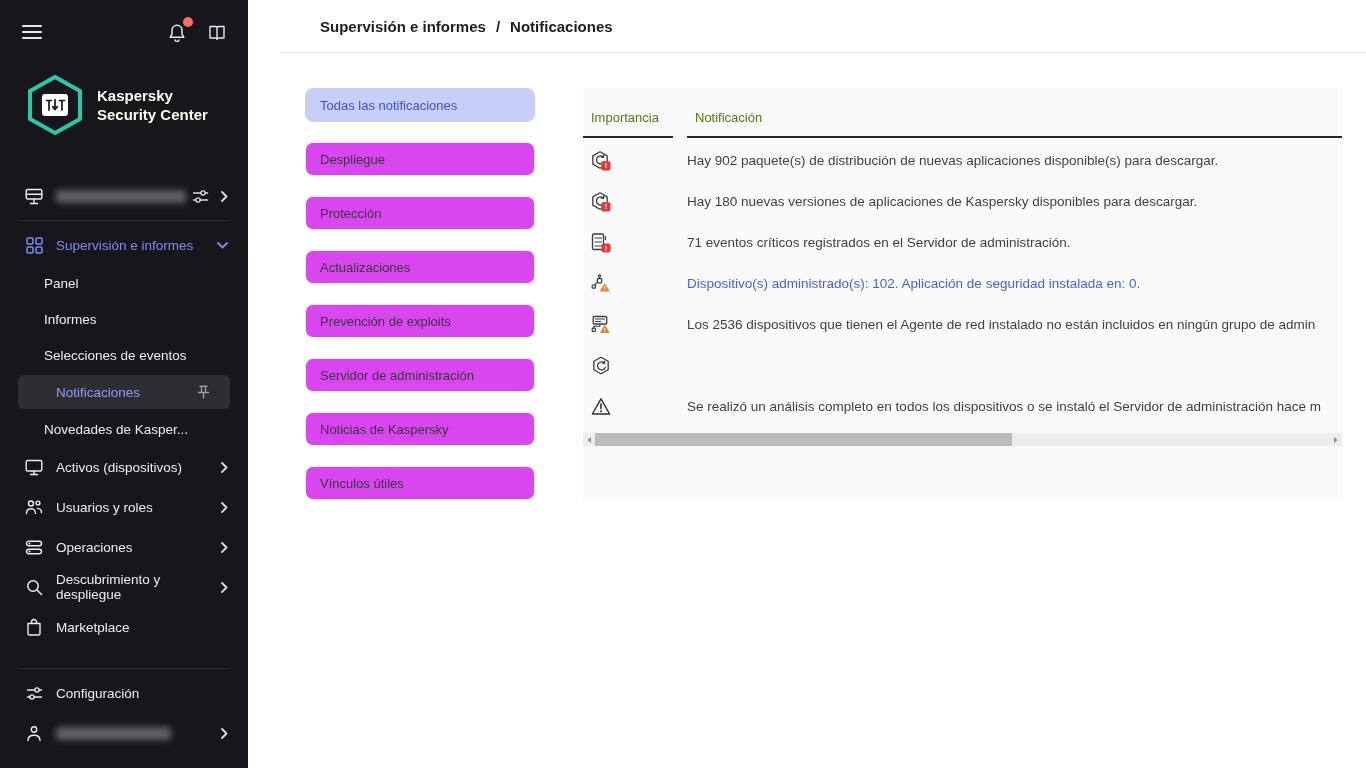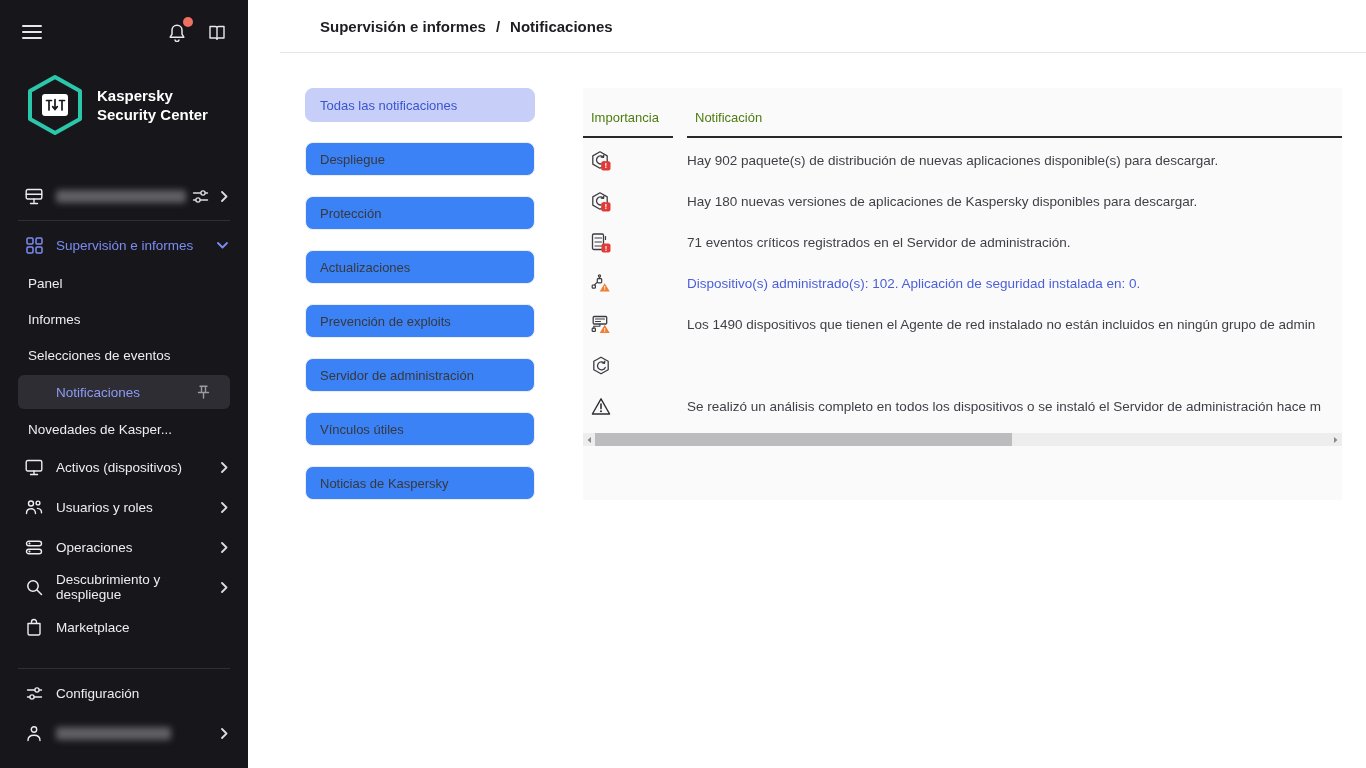--- a/index.html
+++ b/index.html
@@ -16,41 +16,41 @@
 
   .logo-row { display:flex; align-items:center; gap:13px; padding:10px 18px 0 26px; flex:none; }
   .logo-text { font-weight:bold; font-size:15px; line-height:19px; color:#fff; }
 
   .sb-nav { margin-top:40px; flex:none; }
   .sb-item { height:40px; display:flex; align-items:center; padding:0 20px 0 24px;
     font-size:13.5px; color:#ededf0; cursor:pointer; }
   .sb-item .ic { width:20px; margin-right:12px; display:flex; justify-content:center; flex:none; }
   .sb-item .chev { margin-left:auto; display:flex; color:#dcdce0; }
   .sb-item.accent, .sb-item.accent .ic, .sb-item.accent .chev { color:#7c8bf2; }
-  .sb-sub { height:36px; display:flex; align-items:center; padding-left:28px; padding-right:20px;
+  .sb-sub { height:36px; display:flex; align-items:center; padding-left:44px; padding-right:20px;
     font-size:13.5px; color:#ededf0; cursor:pointer; }
   .sb-sub.selected { background:#2d2d33; border-radius:6px; margin:2px 18px; height:34px;
     padding-left:38px; color:#8c9bf5; }
   .sb-sub.selected .pin { margin-left:auto; color:#9b9ba1; display:flex; }
   .sb-div { height:1px; background:#2e2e34; margin:4px 18px; flex:none; }
   .blur-chip { height:13px; border-radius:3px; background:#5f5f64; filter:blur(3px); }
   .sb-bottom { margin-top:auto; padding-bottom:15px; flex:none; }
 
   
   .main { position:absolute; left:280px; top:0; right:0; bottom:0; background:#fff; }
   .topbar { height:53px; display:flex; align-items:center; padding-left:40px;
     border-bottom:1px solid #e7e7ea; gap:10px; }
   .crumb { font-size:15px; font-weight:bold; color:#1d1d22; cursor:pointer; }
   .crumb-sep { font-size:15px; font-weight:bold; color:#1d1d22; }
 
   .content { display:flex; padding:35px 24px 0 25px; gap:48px; }
 
   .subnav { width:230px; flex:none; display:flex; flex-direction:column; gap:20px; }
   .subnav-item { height:34px; display:flex; align-items:center; padding:0 14px;
-    background:#3b82f6; border:1px solid #ededf2; border-radius:8px;
+    background:#d946ef; border:1px solid #ededf2; border-radius:8px;
     font-size:13px; color:#38383d; cursor:pointer; }
   .subnav-item.selected { background:#c7cff8; border-color:#c7cff8; color:#3b54cf; }
 
   .table-wrap { flex:1; min-width:0; background:#fafafb; padding:22px 0 12px 0; }
   .thead { display:flex; gap:14px; }
   .th { font-size:13px; color:#4d7c0f; padding:0 0 11px 8px; border-bottom:2px solid #26262b; }
   .th-imp { width:90px; flex:none; }
   .th-not { flex:1; }
   .tbody { margin-top:2px; }
   .trow { display:flex; align-items:center; height:41px; gap:14px; cursor:pointer; }
@@ -305,22 +305,22 @@
 
   <div class="content">
 
     <div class="subnav">
       <div class="subnav-item selected">Todas las notificaciones</div>
       <div class="subnav-item">Despliegue</div>
       <div class="subnav-item">Protección</div>
       <div class="subnav-item">Actualizaciones</div>
       <div class="subnav-item">Prevención de exploits</div>
       <div class="subnav-item">Servidor de administración</div>
+      <div class="subnav-item">Noticias de Kaspersky</div>
       <div class="subnav-item">Vínculos útiles</div>
-      <div class="subnav-item">Noticias de Kaspersky</div>
     </div>
 
     <div class="table-wrap">
       <div class="thead">
         <div class="th th-imp">Importancia</div>
         <div class="th th-not">Notificación</div>
       </div>
 
       <div class="tbody">
 
@@ -381,21 +381,21 @@
           <div class="td-icon">
             <svg width="21" height="20" viewBox="0 0 21 20">
               <rect x="2.2" y="1.5" width="13.5" height="7.5" rx="1" fill="none" stroke="#3c3c42" stroke-width="1.3"></rect>
               <path d="M4.5 4h9M4.5 6.5h5" stroke="#3c3c42" stroke-width="1.1" stroke-linecap="round"></path>
               <path d="M8.9 9v2.2M2.8 13.2v-2h6.1" fill="none" stroke="#3c3c42" stroke-width="1.1" stroke-linecap="round"></path>
               <rect x="1.2" y="13.2" width="3.2" height="3.2" rx="0.7" fill="none" stroke="#3c3c42" stroke-width="1.2"></rect>
               <path d="M13.7 9.8l5 8.2H8.7z" fill="#ee7f33"></path>
               <text x="13.7" y="16.8" font-size="6" font-weight="bold" fill="#fff" text-anchor="middle">!</text>
             </svg>
           </div>
-          <div class="td-text">Los 1490 dispositivos que tienen el Agente de red instalado no están incluidos en ningún grupo de admin</div>
+          <div class="td-text">Los 2536 dispositivos que tienen el Agente de red instalado no están incluidos en ningún grupo de admin</div>
         </div>
 
         <div class="trow">
           <div class="td-icon">
             <svg width="20" height="20" viewBox="0 0 20 20">
               <polygon points="10,1.2 17.2,5.3 17.2,13.7 10,17.8 2.8,13.7 2.8,5.3" fill="none" stroke="#3c3c42" stroke-width="1.3" stroke-linejoin="round"></polygon>
               <path d="M13.4 7.1a4 4 0 1 0 .8 4.3" fill="none" stroke="#3c3c42" stroke-width="1.3" stroke-linecap="round"></path>
               <path d="M13.8 5.1l-.3 2.2-2.2-.4" fill="none" stroke="#3c3c42" stroke-width="1.3" stroke-linecap="round" stroke-linejoin="round"></path>
             </svg>
           </div>

